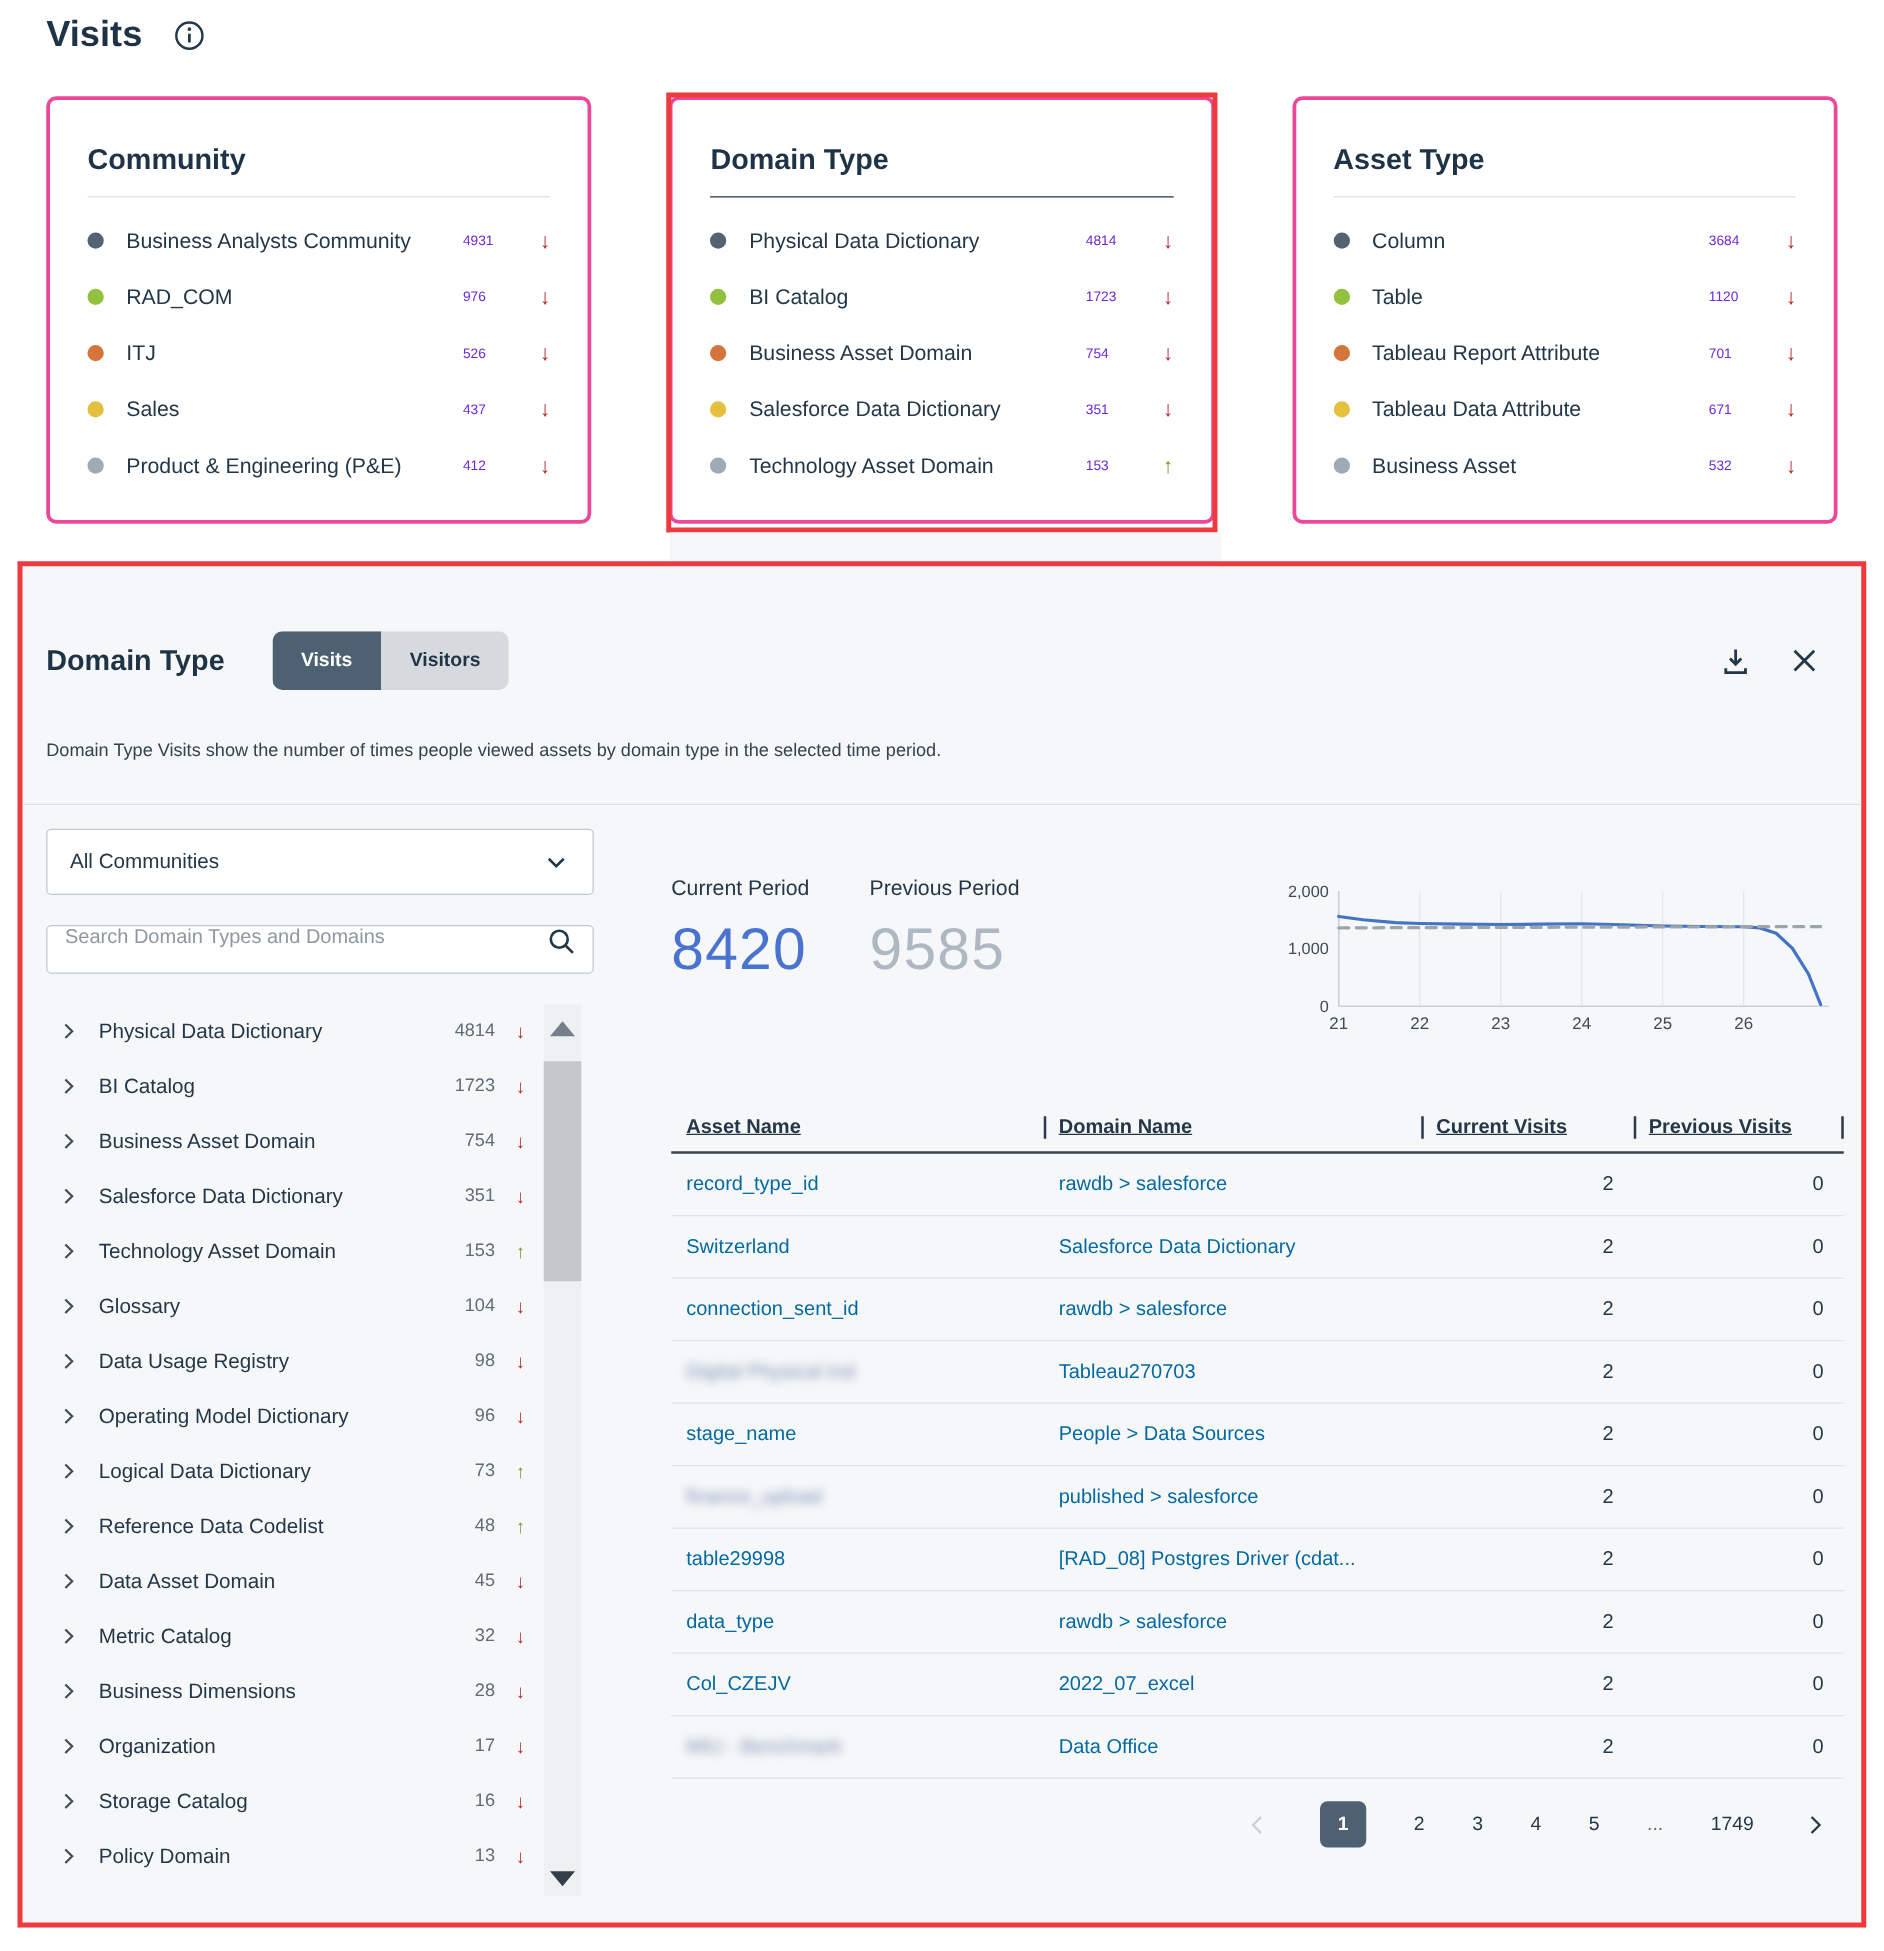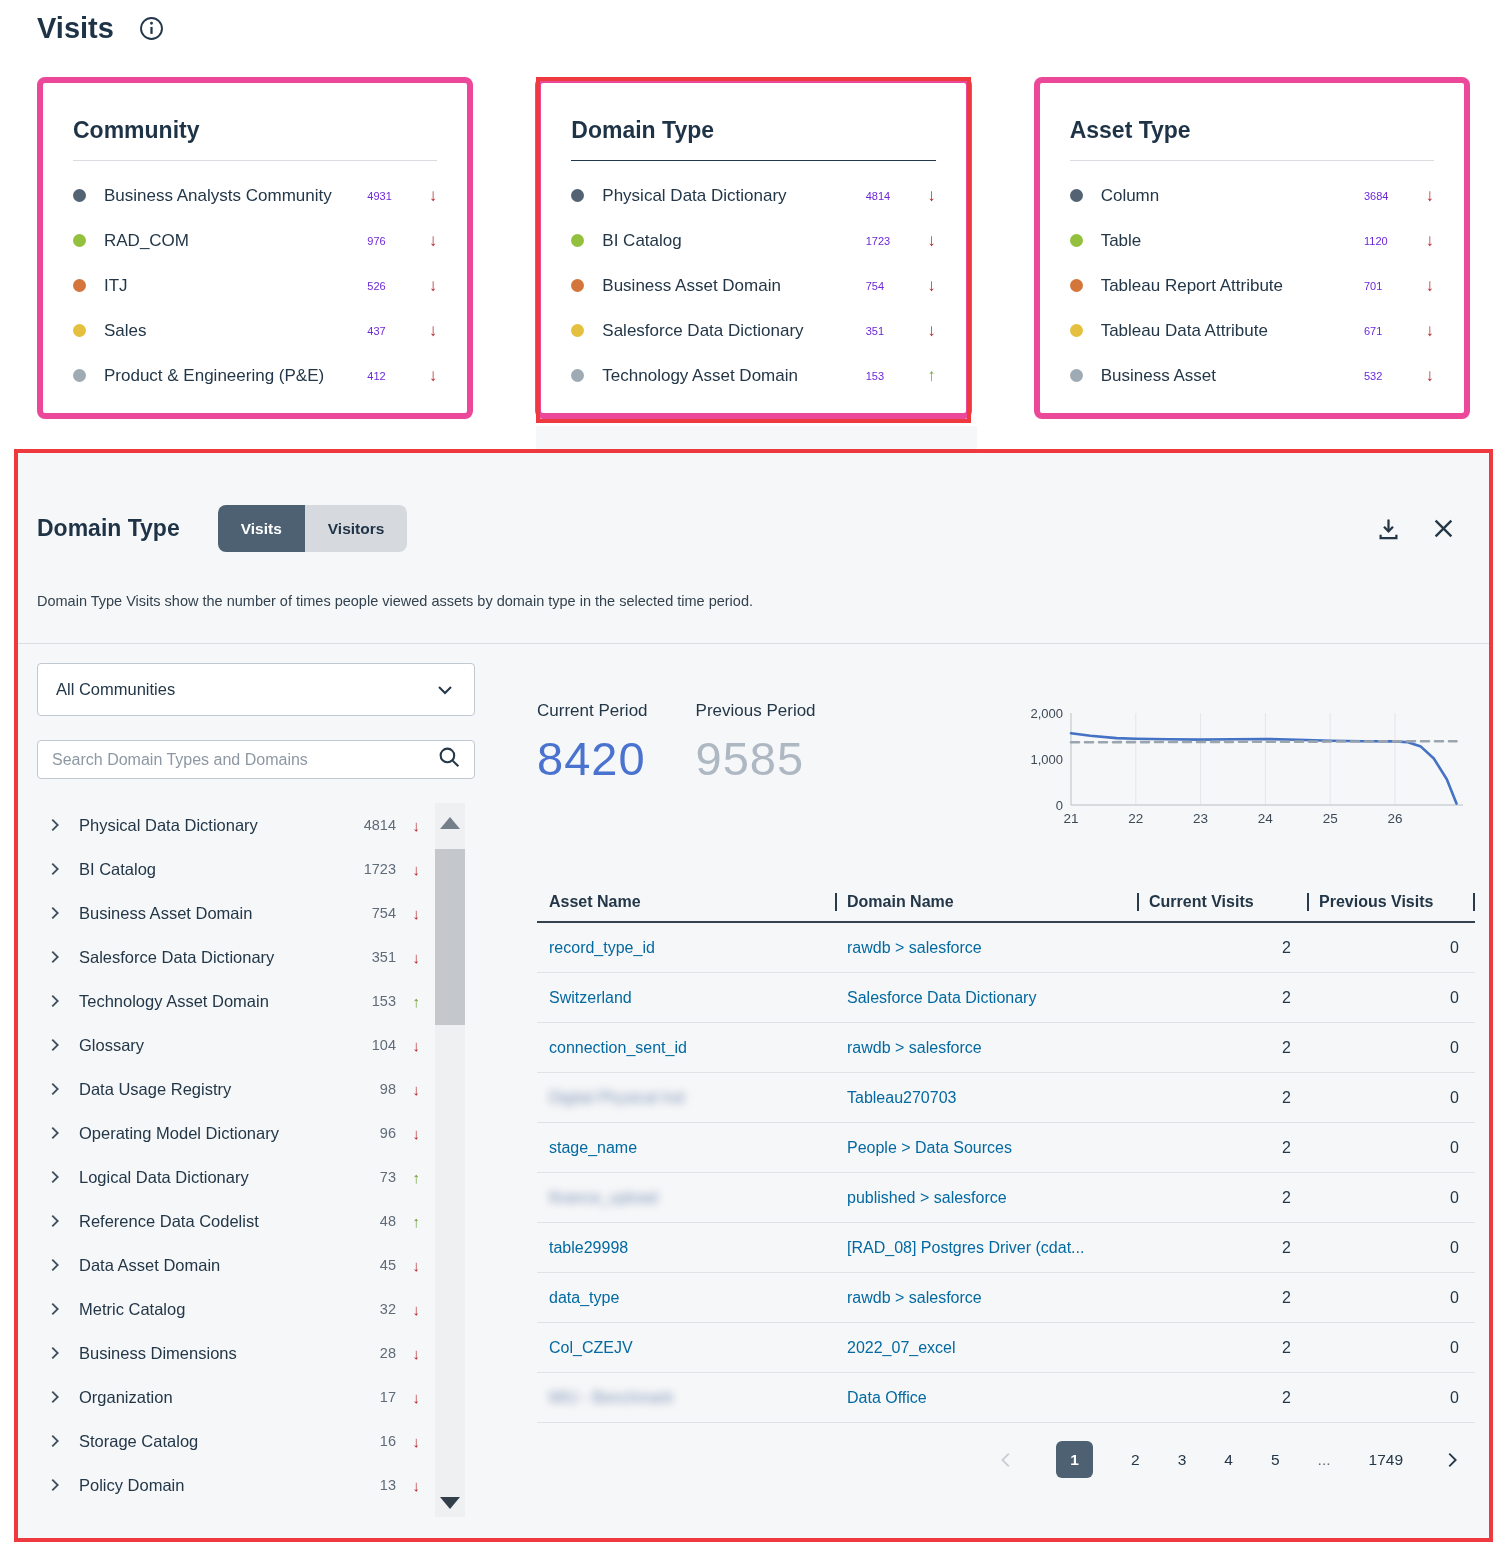--- a/index.html
+++ b/index.html
@@ -8,21 +8,21 @@
     width:1507px; height:1561px; position:relative; overflow:hidden;
     font-family:"Liberation Sans", sans-serif; color:#233748;
   }
   
   .page-header { display:flex; align-items:center; gap:24px; margin:12px 0 0 37px; }
   .page-header h1 { font-size:29px; font-weight:700; color:#1f3347; }
   .info-icon { display:inline-flex; cursor:pointer; }
 
   
   .cards-row { margin:32px 37px 0; display:grid; grid-template-columns:repeat(3,1fr); gap:62px; height:342px; position:relative; }
-  .card { background:#fff; border:6px solid #ec4899; border-radius:8px; padding:34px 30px 0; position:relative; cursor:pointer; }
+  .card { background:#fff; border:3px solid #ec4899; border-radius:8px; padding:34px 30px 0; position:relative; cursor:pointer; }
   .card-title { font-size:23px; font-weight:600; color:#1f3347; }
   .card-divider { height:1px; background:#d9dde1; margin:16px 0 12px; }
   .card.selected .card-divider { background:#23374a; }
   .card-item { display:flex; align-items:center; height:45px; }
   .dot { width:13px; height:13px; border-radius:50%; margin-right:18px; flex:none; }
   .card-label { font-size:17px; color:#233748; flex:1; }
   .card-value { font-size:11px; color:#6d28d9; text-align:left; min-width:46px; }
   .trend { width:24px; text-align:right; font-size:17px; font-weight:600; }
   .trend.down { color:#b4272d; }
   .trend.up { color:#6fa13a; }
@@ -39,21 +39,21 @@
   .tab.inactive { background:#d6dade; color:#1f3347; }
   .panel-icons { position:absolute; right:32px; top:62px; display:flex; gap:28px; }
   .panel-icons span { cursor:pointer; display:inline-flex; }
   .panel-desc { position:absolute; left:19px; top:140px; font-size:14.5px; color:#33424f; }
   .panel-divider { position:absolute; left:0; right:0; top:190px; height:1px; background:#dcdfe2; }
 
   
   .left-col { position:absolute; left:19px; top:210px; width:438px; height:856px; }
   .dropdown { height:53px; background:#fff; border:1.5px solid #c0c9d1; border-radius:4px; display:flex; align-items:center; padding:0 18px; font-size:16.5px; color:#233748; cursor:pointer; }
   .dropdown .chev { margin-left:auto; display:inline-flex; }
-  .searchbox { margin-top:24px; height:39px; background:#fff; border:1.5px solid #c0c9d1; border-radius:4px; display:flex; align-items:center; padding:0 12px 0 14px; }
+  .searchbox { margin-top:24px; height:39px; background:#fff; border:1.5px solid #c0c9d1; border-radius:4px; display:flex; align-items:flex-start; padding:0 12px 0 14px; }
   .searchbox input { border:none; outline:none; flex:1; font-size:16px; color:#233748; background:transparent; font-family:"Liberation Sans",sans-serif; }
   .searchbox input::placeholder { color:#8d98a3; }
   .domain-list { margin-top:24px; }
   .dl-row { display:flex; align-items:center; height:44px; padding:0 55px 0 8px; cursor:pointer; }
   .dl-chevron { display:inline-flex; margin-right:14px; flex:none; }
   .dl-label { font-size:16.5px; color:#233748; flex:1; }
   .dl-count { font-size:14.5px; color:#5f6b79; min-width:42px; text-align:right; }
   .dl-trend { width:24px; text-align:right; font-size:15px; font-weight:600; }
   .dl-trend.down { color:#b4272d; } .dl-trend.up { color:#6fa13a; }
   .scrollbar { position:absolute; right:10px; top:140px; bottom:2px; width:30px; background:#eef0f2; }
@@ -68,21 +68,21 @@
   .period { margin-right:48px; }
   .period-label { font-size:17px; color:#233748; }
   .period-value { font-size:47px; font-weight:500; margin-top:10px; letter-spacing:1px; }
   .period-value.current { color:#4a72cf; }
   .period-value.previous { color:#aeb8c2; }
   .chart { margin-left:auto; width:462px; height:126px; margin-top:4px; }
 
   .vtable { margin-top:50px; }
   .thead, .trow { display:grid; grid-template-columns:298px 302px 170px 168px; align-items:center; }
   .thead { height:40px; border-bottom:2px solid #36424f; }
-  .th { font-size:16px; font-weight:600; color:#233748; padding-left:12px; position:relative; height:100%; display:flex; align-items:center; }
+  .th { font-size:16px; font-weight:600; color:#233748; padding-left:12px; position:relative; height:100%; display:flex; align-items:center;text-decoration:underline; }
   .th.bar-left::before { content:""; position:absolute; left:0; top:50%; transform:translateY(-50%); width:2px; height:18px; background:#2b3a49; }
   .th.bar-right::after { content:""; position:absolute; right:0; top:50%; transform:translateY(-50%); width:2px; height:18px; background:#2b3a49; }
   .trow { height:50px; border-bottom:1px solid #e0e3e6; }
   .td { font-size:16px; padding-left:12px; }
   .td.link { color:#0369a1; cursor:pointer; }
   .td.num { text-align:right; padding-right:16px; color:#233748; padding-left:0; }
   .td.blurred { filter:blur(4px); color:#7e93b8; }
 
   .pagination { display:flex; align-items:center; justify-content:flex-end; gap:38px; margin-top:18px; padding-right:12px; font-size:15.5px; color:#233748; }
   .pg-item { cursor:pointer; }

